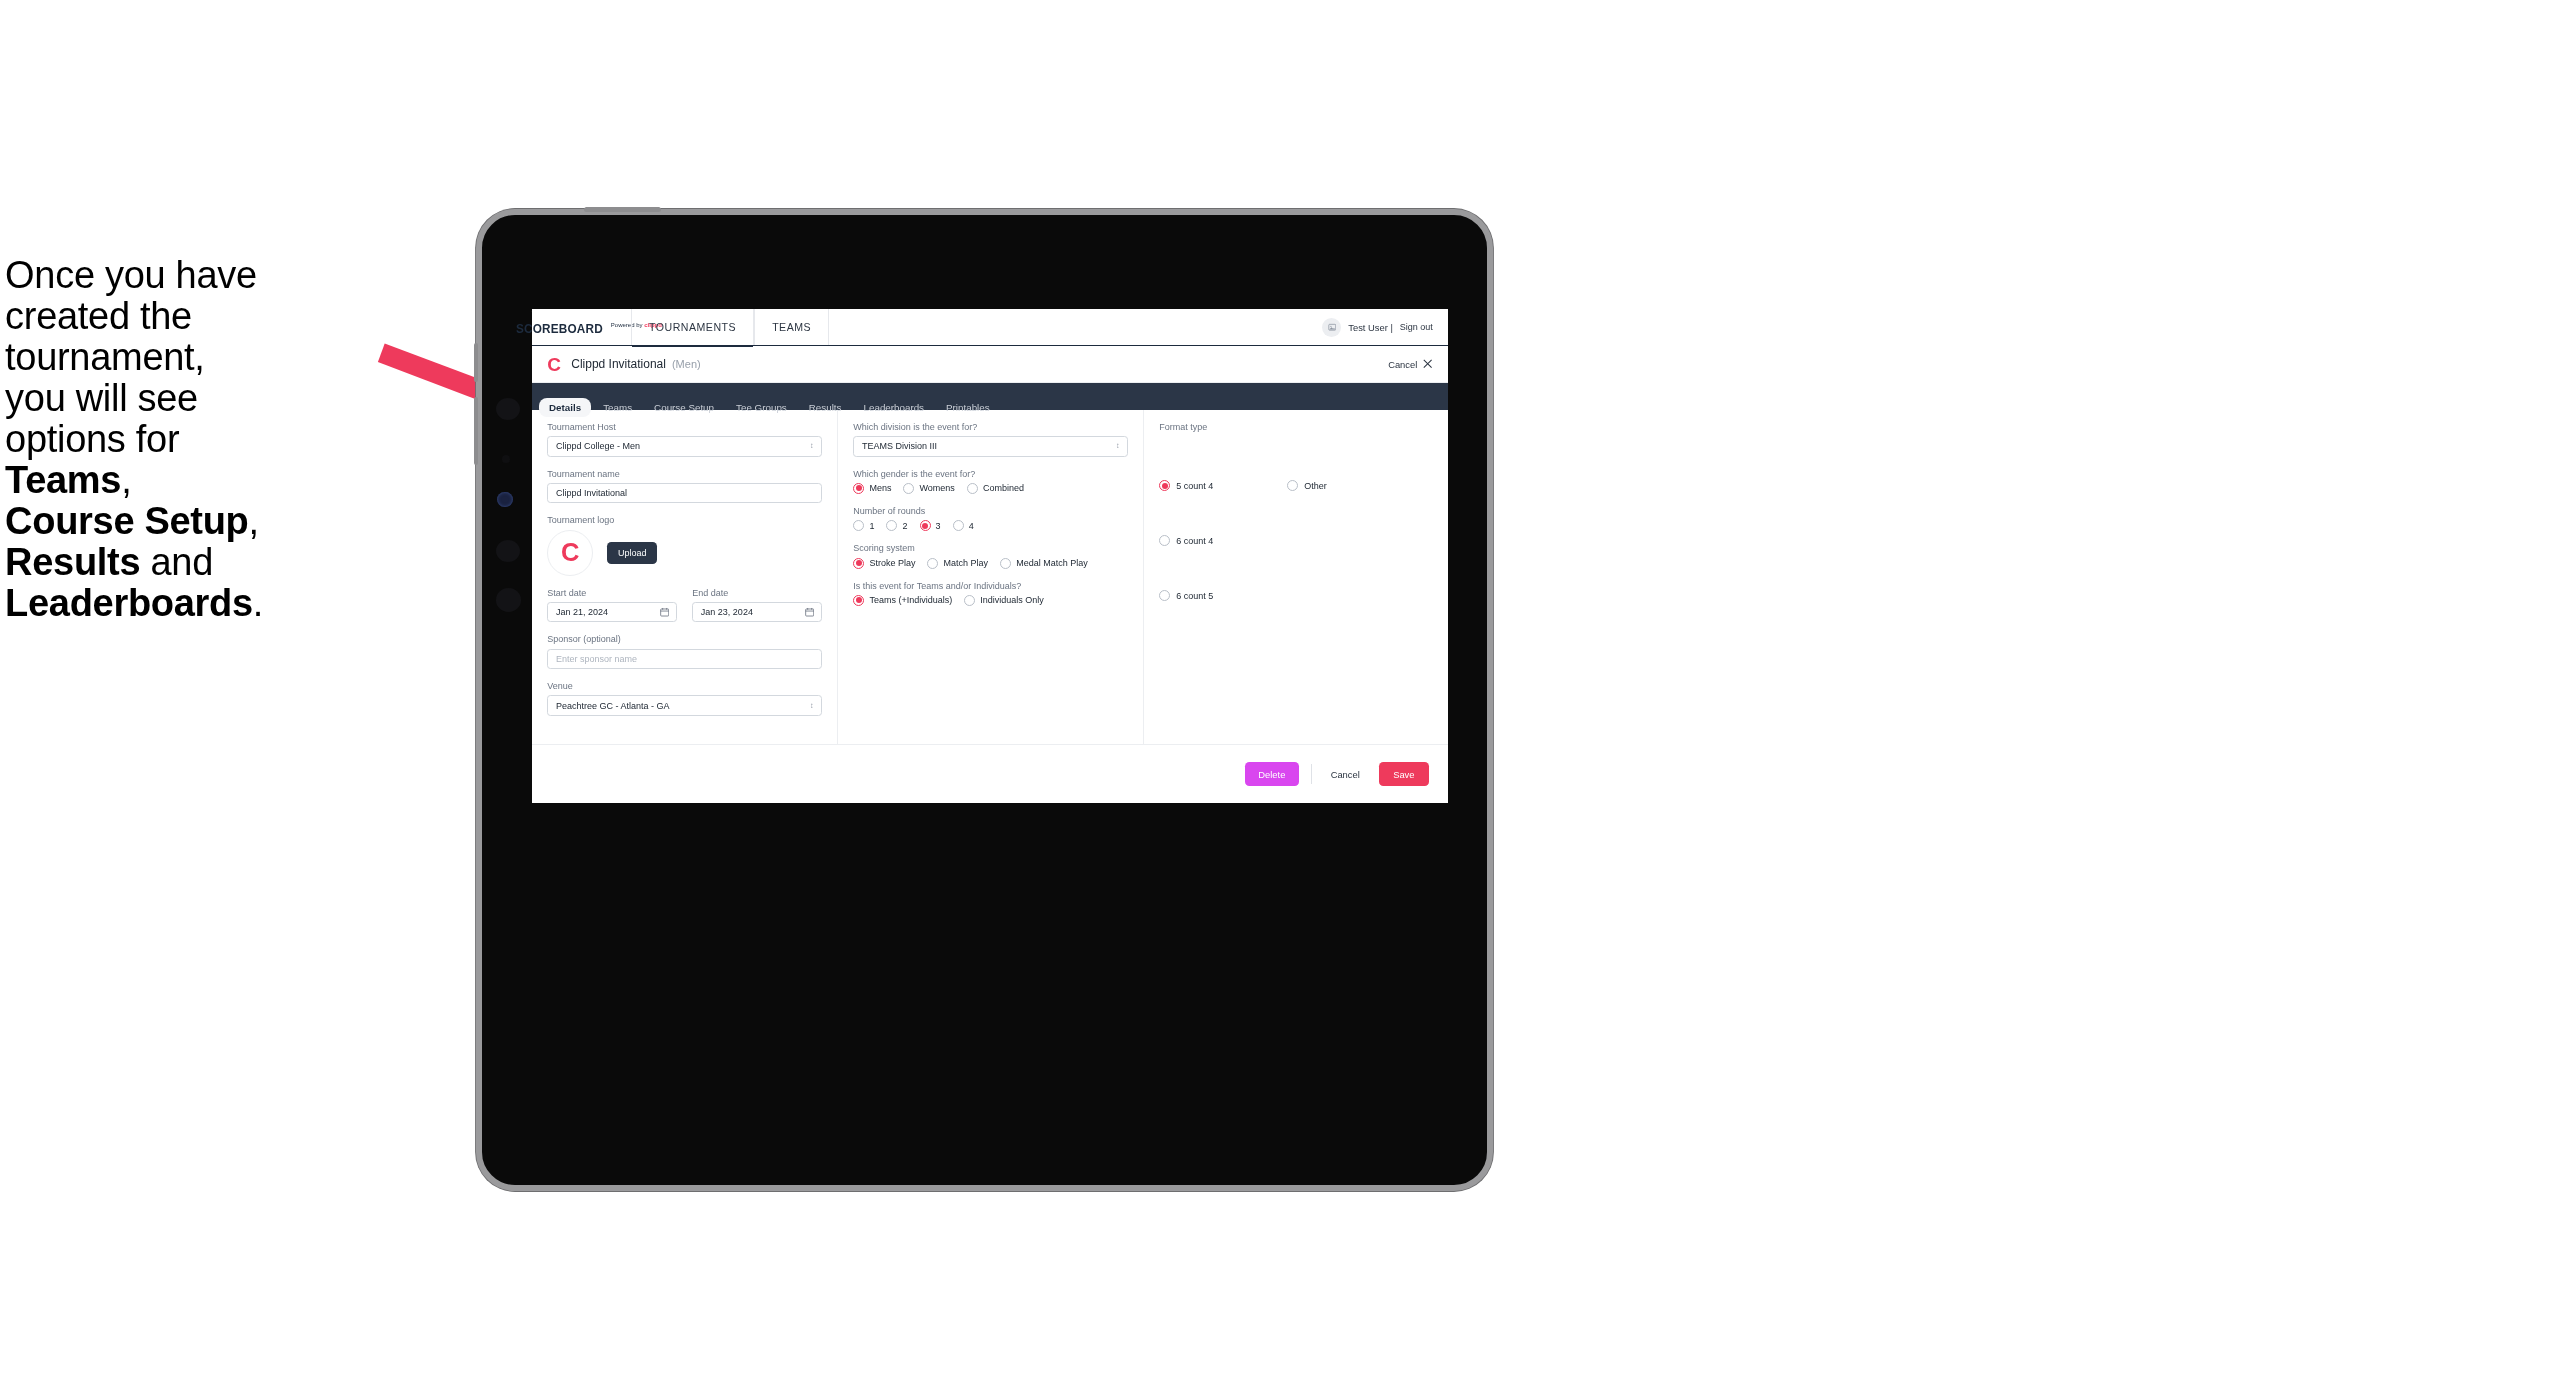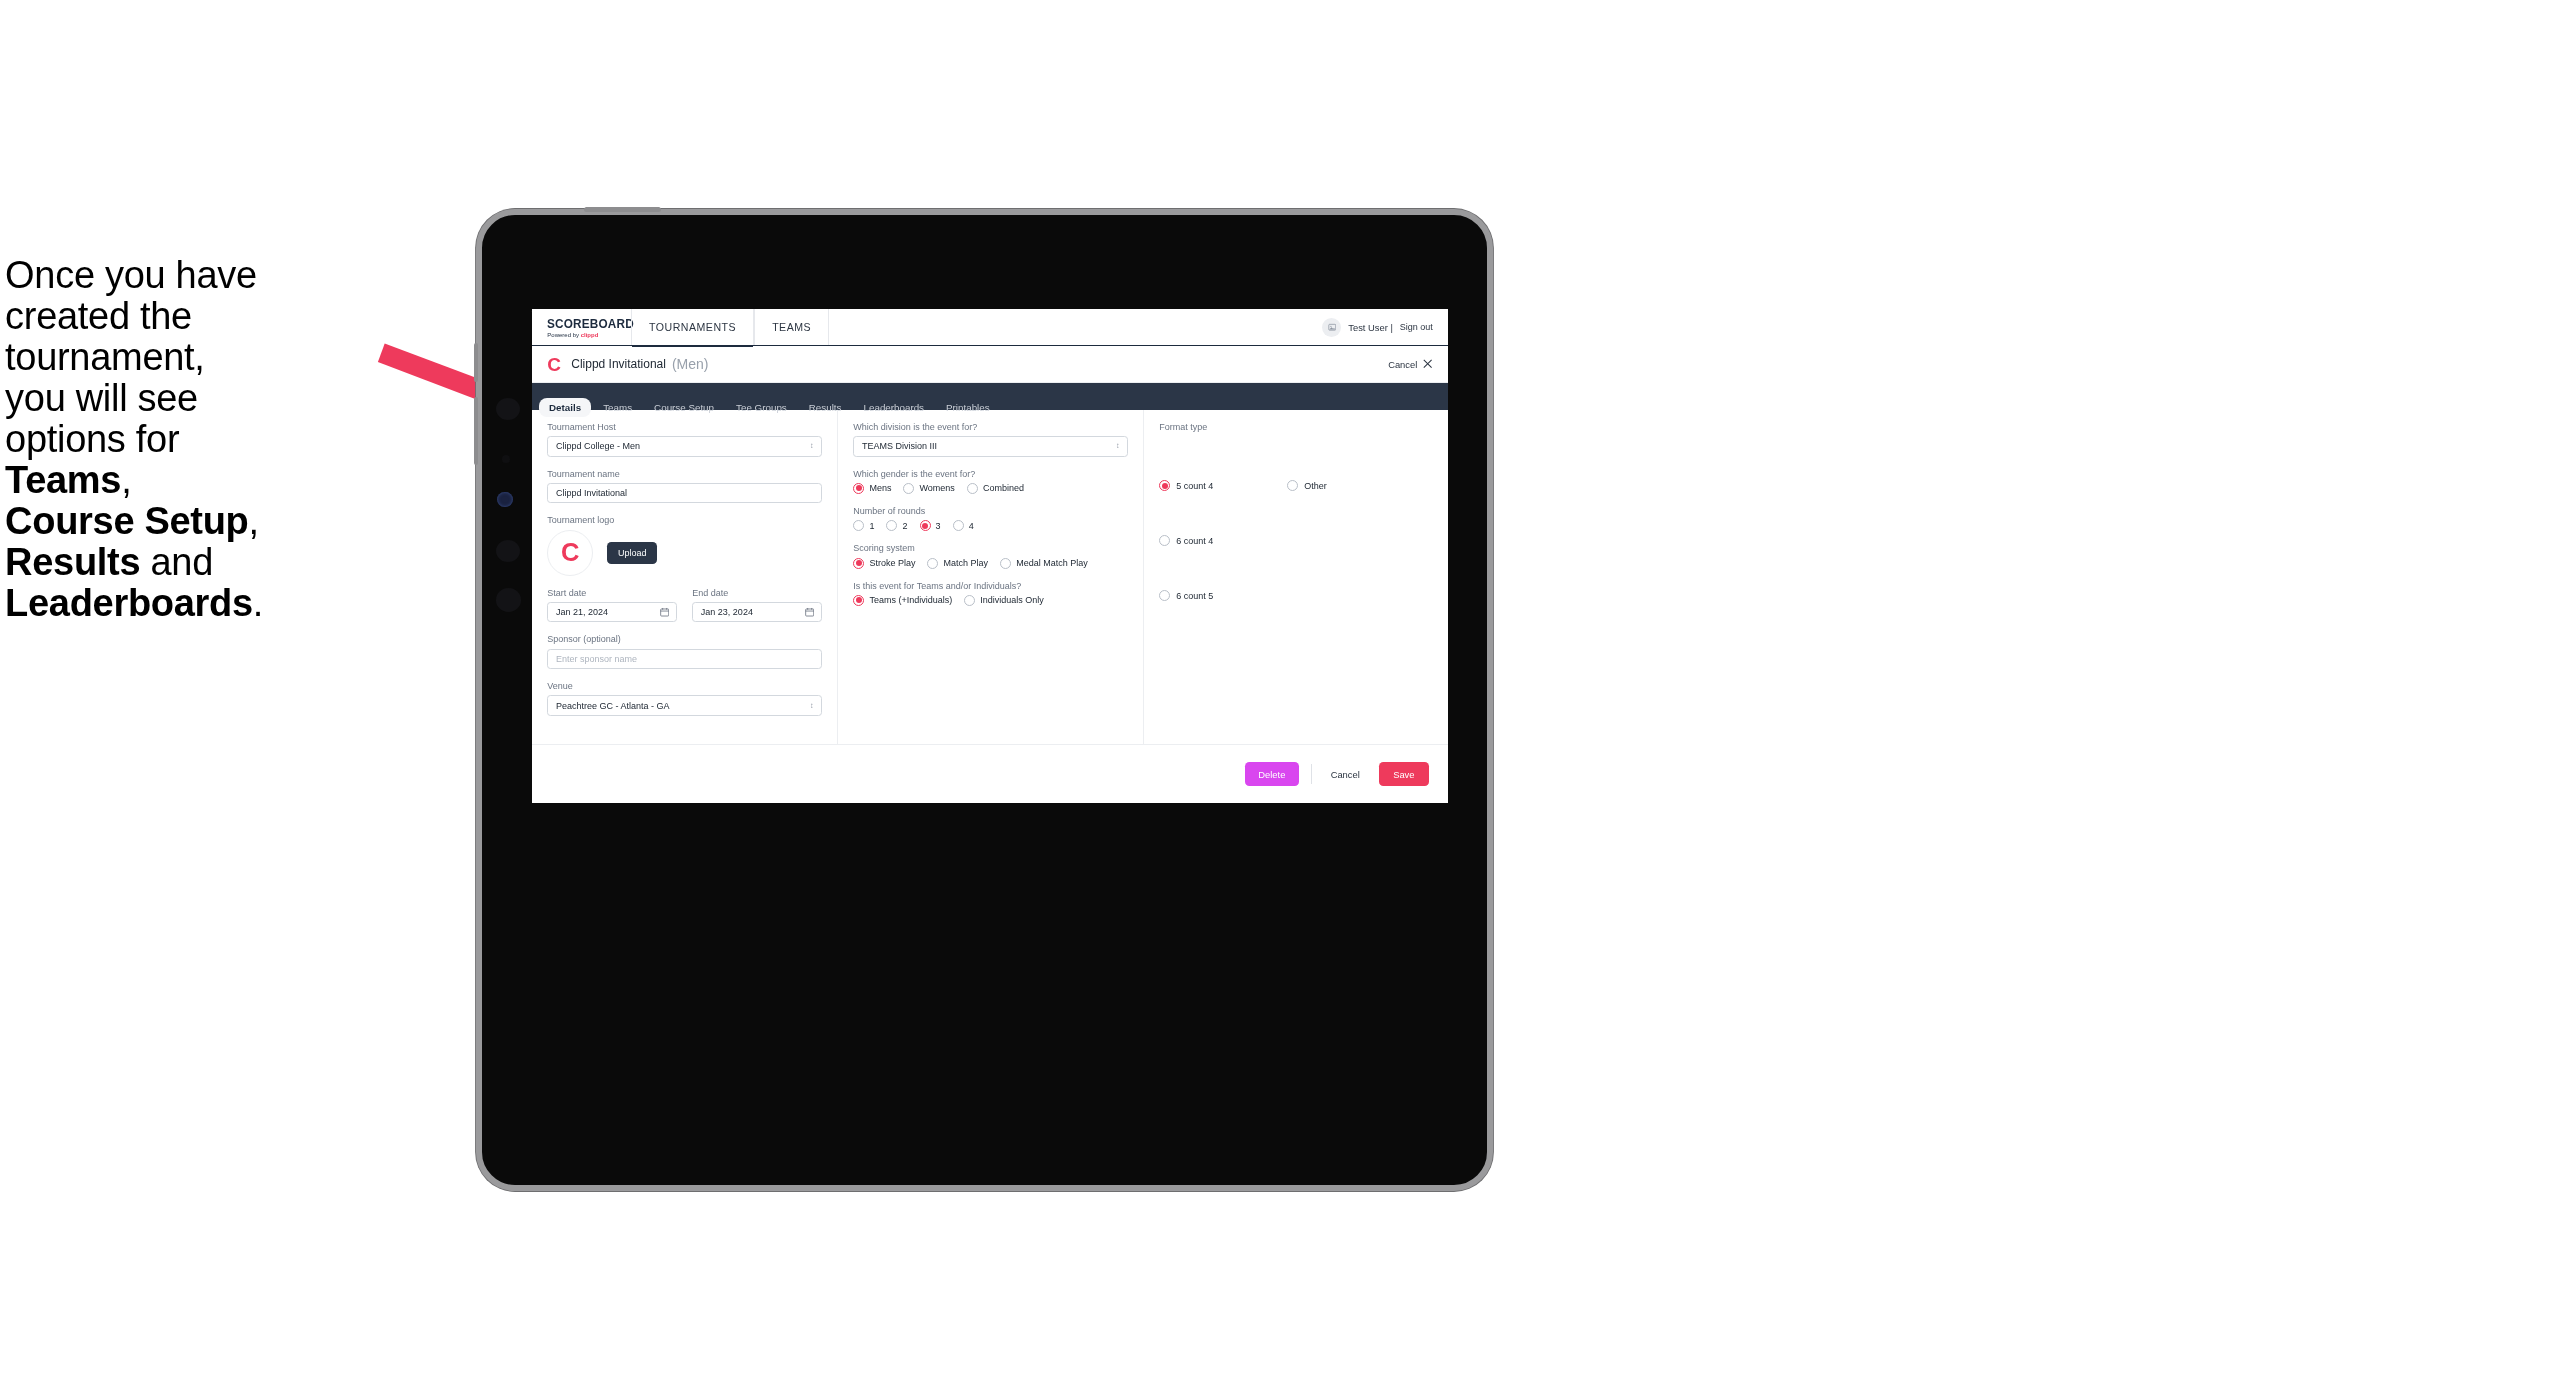--- a/index.html
+++ b/index.html
@@ -66,21 +66,21 @@
     position: relative;
     height: 37px;
     background: #ffffff;
     border-bottom: 1.7px solid #1d2b3e;
     display: flex;
     align-items: stretch;
   }
   #logo-wrap {
     width: 99px;
     padding-left: 15.3px;
-    display: flex; flex-direction: column; justify-content: center;
+    display: flex; justify-content: center; margin-top: 12px;
   }
   #logo-main {
     font-family: "Liberation Sans Narrow", "Liberation Sans", sans-serif;
     font-weight: 700; font-size: 12.8px; letter-spacing: 0.2px;
     color: #1d2b3e; transform: scaleX(0.92); transform-origin: left center;
   }
   #logo-sub {
     font-size: 6px; color: #1d2b3e; margin-top: 0.9px; white-space: nowrap;
   }
   #logo-sub .pink { color: #ee3a5c; font-weight: 700; }
@@ -118,21 +118,21 @@
     display: flex; align-items: center;
     padding: 0 15.3px;
     border-bottom: 0.9px solid #eceef1;
     background:#fff;
   }
   #title-c {
     font-size: 19px; font-weight: 700; color: #ee3a5c; margin-right: 10.2px;
     line-height: 1;
   }
   #title-text { font-size: 12px; color: #222b36; }
-  #title-sub { font-size: 14px; color: #98a0ab; margin-left: 6px; }
+  #title-sub { font-size: 11px; color: #98a0ab; margin-left: 6px; }
   #cancel-top {
     margin-left: auto; display:flex; align-items:center; gap:6px;
     font-size: 9.4px; color:#2c3542;
   }
   #cancel-x { font-size: 10.2px; color:#2c3542; }
 
   
   #tabbar {
     height: 27px;
     background: #2b3647;

